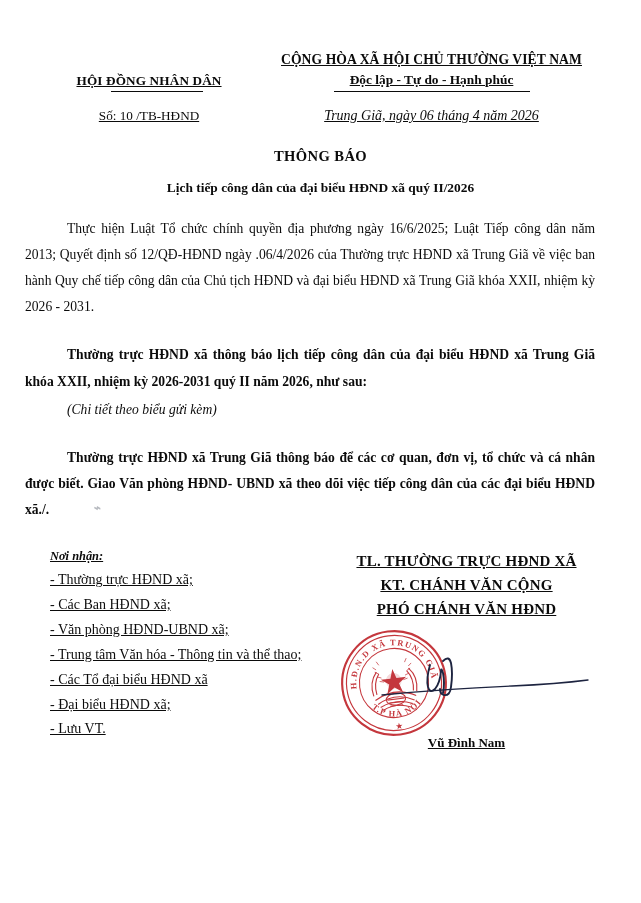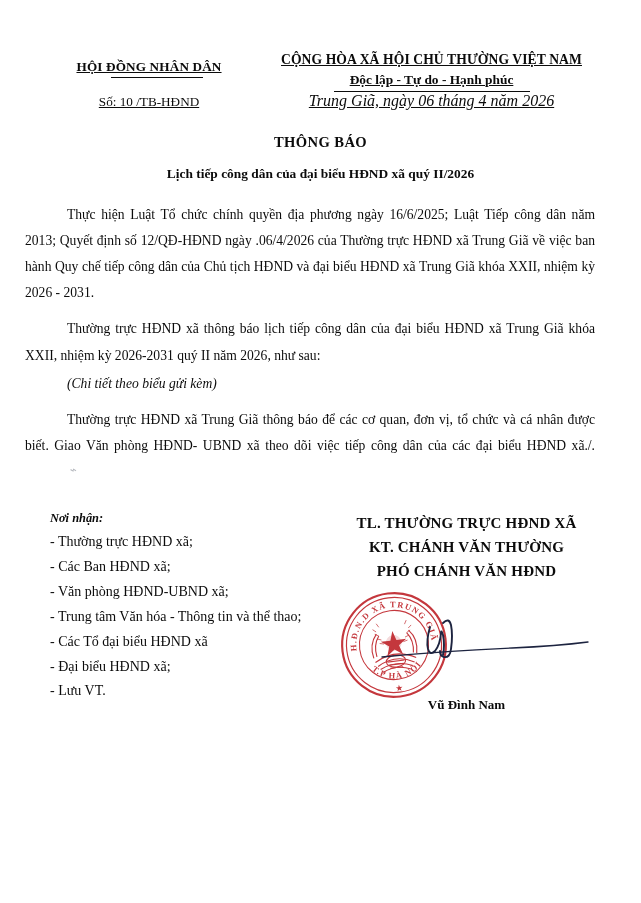--- a/index.html
+++ b/index.html
@@ -84,21 +84,22 @@
     background: #0b0b0b;
     margin: 1px auto 0 auto;
   }
   .docnum {
     font-size: 13.2px;
     margin-top: 16px;
     white-space: nowrap;
   }
   .datum {
     font-style: italic;
-    font-size: 16px;
+    font-size: 14px;
+    margin-top: 16px;
     white-space: nowrap;
   }
 
   
   .title-block {
     text-align: center;
     margin-top: 24px;
   }
   .title-main {
     font-weight: bold;
@@ -118,21 +119,21 @@
     box-sizing: border-box;
   }
   p.para {
     margin: 0 0 2px 0;
     font-size: 13.6px;
     line-height: 1.92;
     text-align: justify;
     text-indent: 42px;
     hyphens: none;
   }
-  p.para.spaced { margin-top: 10px; }
+  p.para.spaced { margin-top: 22px; font-weight: bold; }
   .center-italic {
     text-align: center;
     font-style: italic;
     font-size: 13.4px;
     line-height: 1.9;
     margin: 4px 0 0 0;
     text-indent: 0;
   }
   .handmark {
     display: inline-block;
@@ -144,20 +145,21 @@
     margin-left: 2px;
   }
 
   
   .footer-block {
     display: flex;
     flex-direction: row;
     padding: 0 30px 0 50px;
     margin-top: 26px;
     box-sizing: border-box;
+    text-decoration: underline;
   }
   .recipients {
     width: 272px;
     flex: 0 0 auto;
   }
   .recip-title {
     font-weight: bold;
     font-style: italic;
     font-size: 12.4px;
     margin-bottom: 4px;
@@ -252,21 +254,21 @@
       <div class="recip-item">- Các Ban HĐND xã;</div>
       <div class="recip-item">- Văn phòng HĐND-UBND xã;</div>
       <div class="recip-item">- Trung tâm Văn hóa - Thông tin và thể thao;</div>
       <div class="recip-item">- Các Tổ đại biểu HĐND xã</div>
       <div class="recip-item">- Đại biểu HĐND xã;</div>
       <div class="recip-item">- Lưu VT.</div>
     </div>
 
     <div class="signature">
       <div class="sig-line">TL. THƯỜNG TRỰC HĐND XÃ</div>
-      <div class="sig-line">KT. CHÁNH VĂN THƯỜNG</div>
+      <div class="sig-line">KT. CHÁNH VĂN CỘNG</div>
       <div class="sig-line">PHÓ CHÁNH VĂN HĐND</div>
 
       <div class="sig-stage">
 
         <svg class="seal" viewBox="0 0 200 200">
           <defs>
             <path id="sealArcTop" d="M 30,100 A 70,70 0 0 1 170,100"></path>
             <path id="sealArcBot" d="M 38,100 A 62,62 0 0 0 162,100"></path>
           </defs>
           <circle cx="100" cy="100" r="96" fill="none" stroke="#c0272d" stroke-width="4"></circle>

